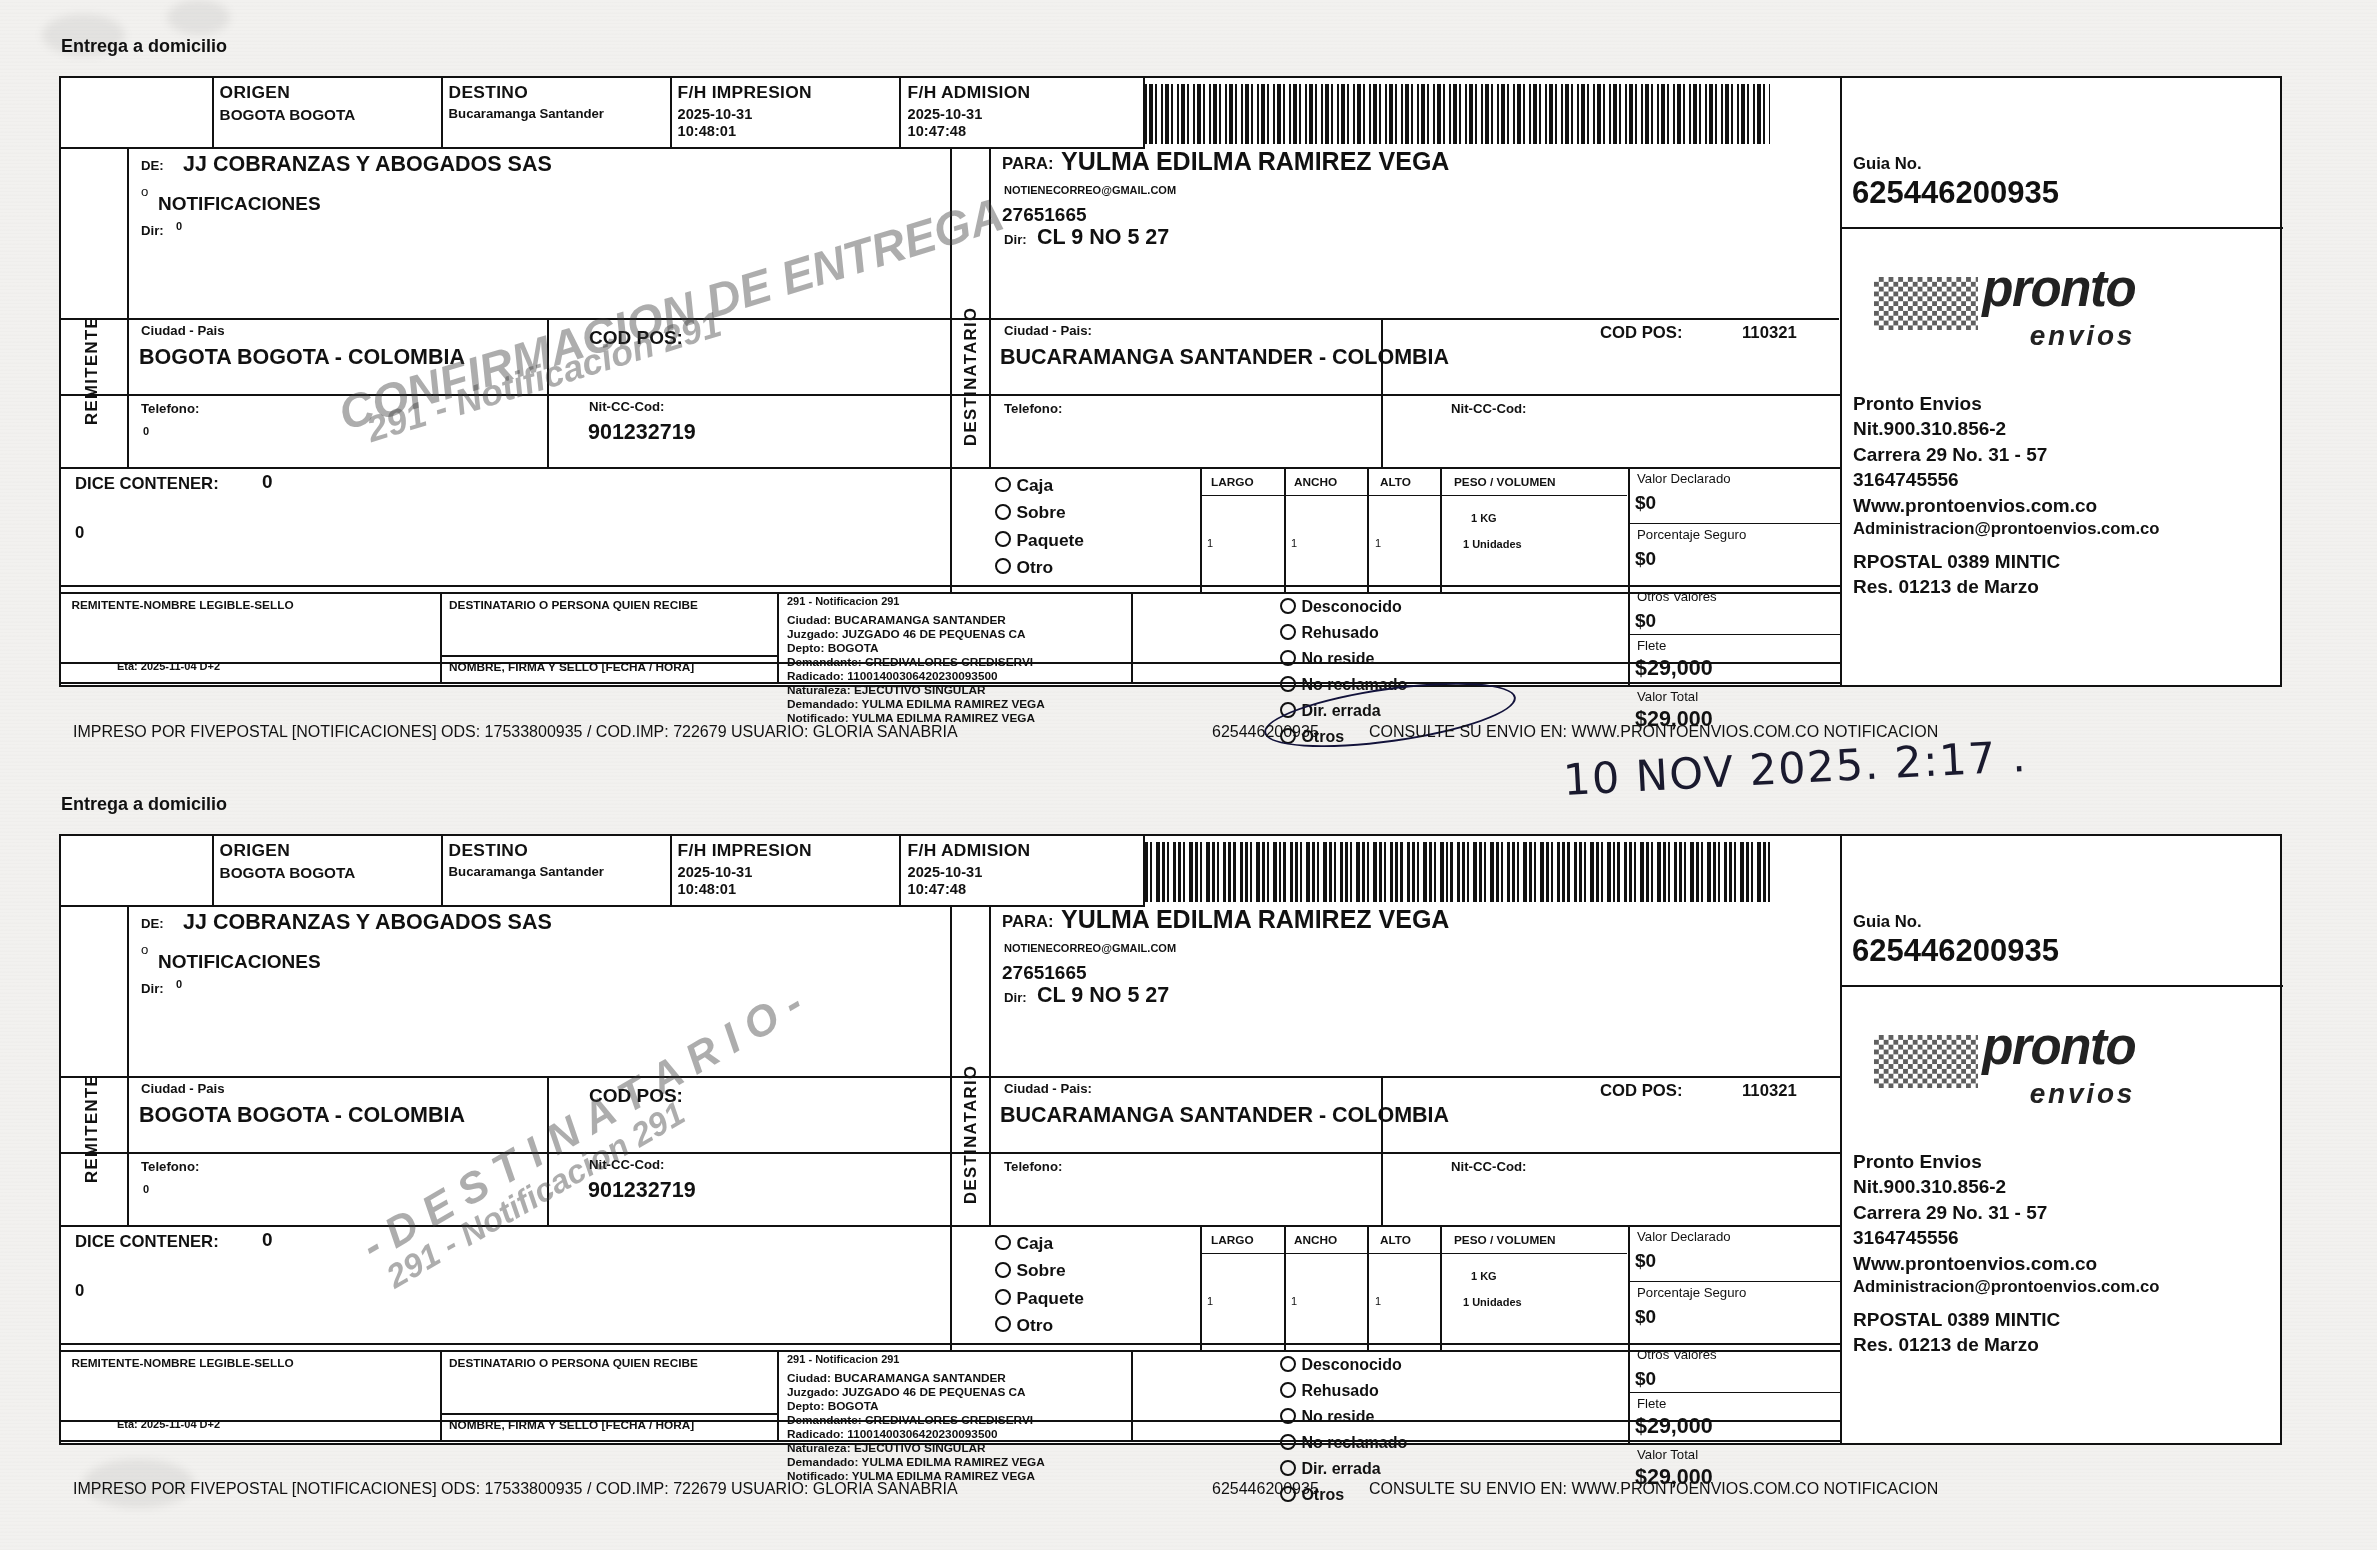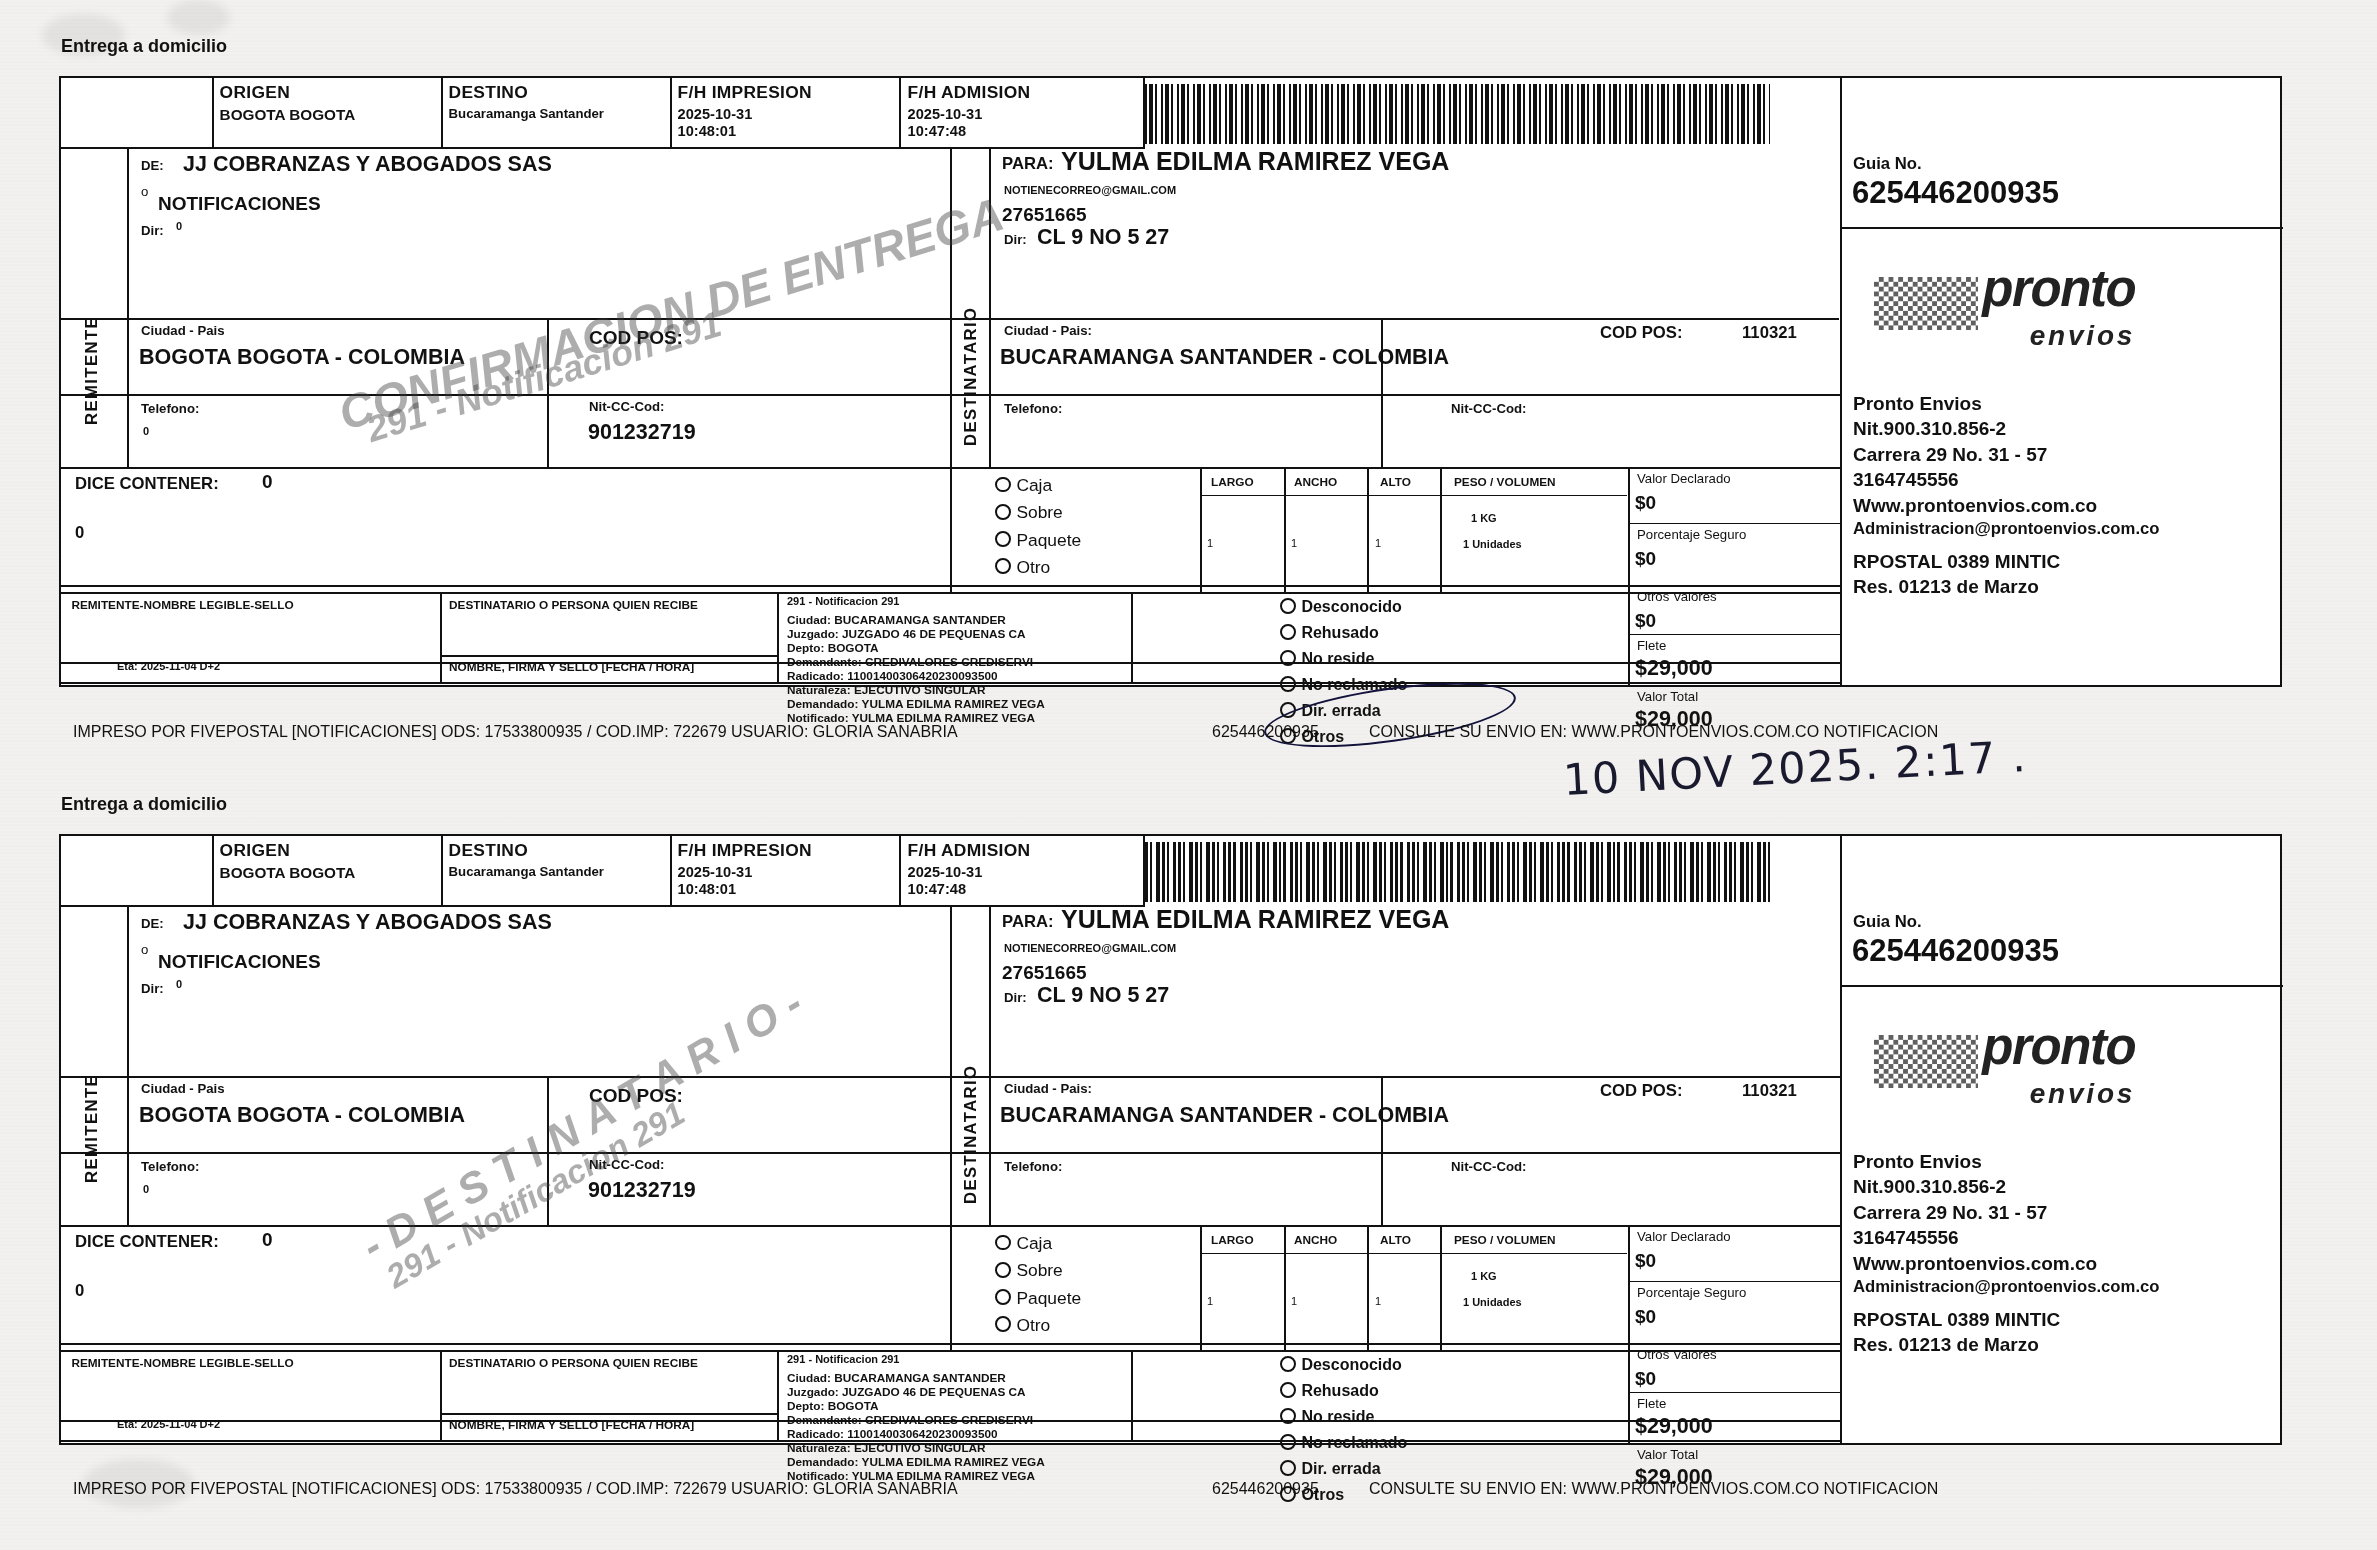--- a/index.html
+++ b/index.html
@@ -29,21 +29,21 @@
 
   .vtitle{position:absolute;writing-mode:vertical-rl;transform:rotate(180deg);font-size:16.7px;font-weight:bold;letter-spacing:1.4px;}
 
   .t{position:absolute;}
   .b{font-weight:bold;}
   .f14{font-size:11.8px;} .f16{font-size:13.2px;} .f18{font-size:11px;}
   .f20{font-size:16.7px;} .f22{font-size:19px;} .f26{font-size:21.5px;}
   .f30{font-size:25px;} .f38{font-size:31px;}
 
   .radio{display:inline-block;width:11.8px;height:11.8px;border:2.1px solid #111;border-radius:50%;vertical-align:-1.4px;margin-right:5.6px;}
-  .opt{font-size:17.4px;font-weight:normal;margin-bottom:6.3px;white-space:nowrap;}
+  .opt{font-size:17.4px;font-weight:bold;margin-bottom:6.3px;white-space:nowrap;}
   .opt2{font-size:16px;font-weight:bold;margin-bottom:7.6px;white-space:nowrap;}
   .logo{font-size:51px;font-weight:bold;font-style:italic;letter-spacing:-1.4px;color:#222;}
   .logosub{font-size:28px;font-weight:bold;font-style:italic;letter-spacing:2.8px;color:#222;}
   .checkerbox{display:inline-block;width:104px;height:53px;vertical-align:middle;margin-right:4.2px;
      background:
       repeating-conic-gradient(#444 0% 25%, #ffffff 0% 50%) 0 0/9.7px 9.7px;
      opacity:.85;}
   .ftr{position:absolute;font-size:15.3px;font-weight:normal;}
   .wm{position:absolute;color:rgba(60,60,60,.42);font-weight:bold;font-style:italic;pointer-events:none;white-space:nowrap;}
   .hand{position:absolute;font-family:"DejaVu Sans",sans-serif;font-size:43px;color:#1a1a2e;

